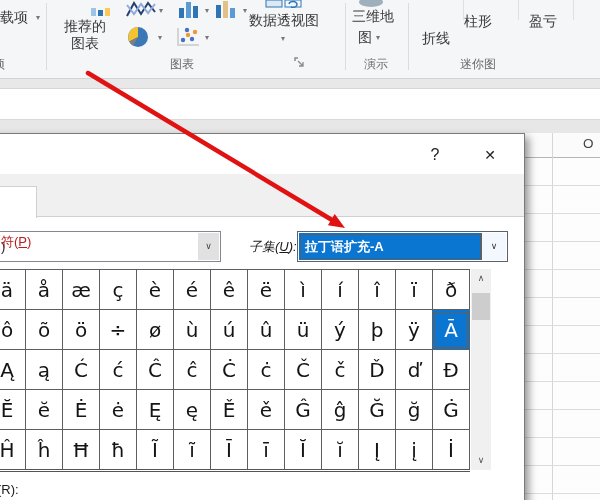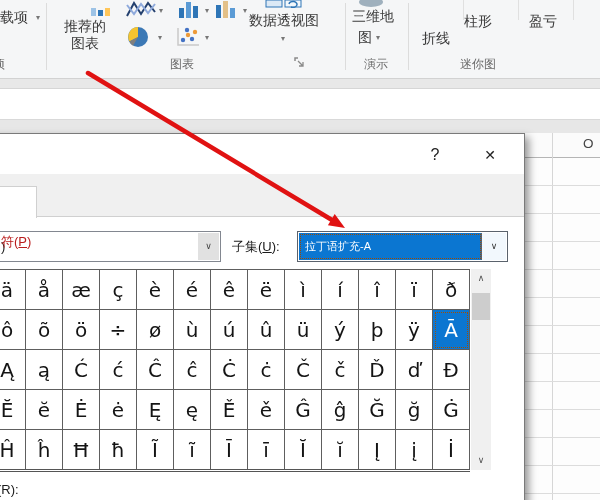--- a/index.html
+++ b/index.html
@@ -43,25 +43,25 @@
   #tab{left:0;top:52px;width:94px;height:31px;background:#fff;border:1px solid #d0d0d0;border-bottom:none;z-index:3;}
   #tab .tab-txt{position:absolute;left:59px;top:7px;font-size:13px;color:#b91c1c;white-space:nowrap;margin-top:39px;}
   .ukey{text-decoration:underline;}
 
   .combo{position:absolute;height:31px;background:#fff;border:1px solid #828790;box-sizing:border-box;}
   .combo .val{position:absolute;left:4px;top:0;line-height:29px;font-size:13px;color:#1a1a1a;}
   .dropbtn{position:absolute;top:1px;right:1px;width:21px;height:27px;background:#e1e1e1;
     text-align:center;color:#444;font-size:9px;line-height:27px;}
   #font-combo{left:0;top:97px;width:280px;}
   #font-combo .val{left:59px;}
-  #subset-label{left:291px;top:104px;font-size:13px;color:#1a1a1a;white-space:nowrap;}
+  #subset-label{left:308px;top:104px;font-size:13px;color:#1a1a1a;white-space:nowrap;font-style:italic;}
   #subset-combo{left:356px;top:97px;width:211px;border-color:#5a626c;}
   #subset-sel{position:absolute;left:1px;top:1px;right:25px;bottom:1px;background:#0b76d1;
     outline:1px dotted #9c4a00;outline-offset:-2px;}
-  #subset-sel span{position:absolute;left:6px;top:0;line-height:27px;font-size:11px;color:#fff;white-space:nowrap;}
+  #subset-sel span{position:absolute;left:6px;top:0;line-height:27px;font-size:13px;color:#fff;white-space:nowrap;font-weight:bold;}
   #subset-combo .dropbtn{width:24px;background:#f2f8fd;border-left:1px solid #5a626c;height:27px;line-height:27px;color:#333;}
 
   
   #chargrid{position:absolute;left:47px;top:135px;border-collapse:collapse;table-layout:fixed;}
   #chargrid td{width:36px;height:39px;border:1px solid #5e5e5e;text-align:center;vertical-align:middle;
     font-family:"DejaVu Sans",sans-serif;font-size:20px;color:#141414;padding:0;cursor:default;}
   #chargrid{border-bottom:3px double #555;}
   #chargrid td.sel{background:#0b76d1;color:#fff;outline:1px dotted #a34e00;outline-offset:-3px;}
 
   

